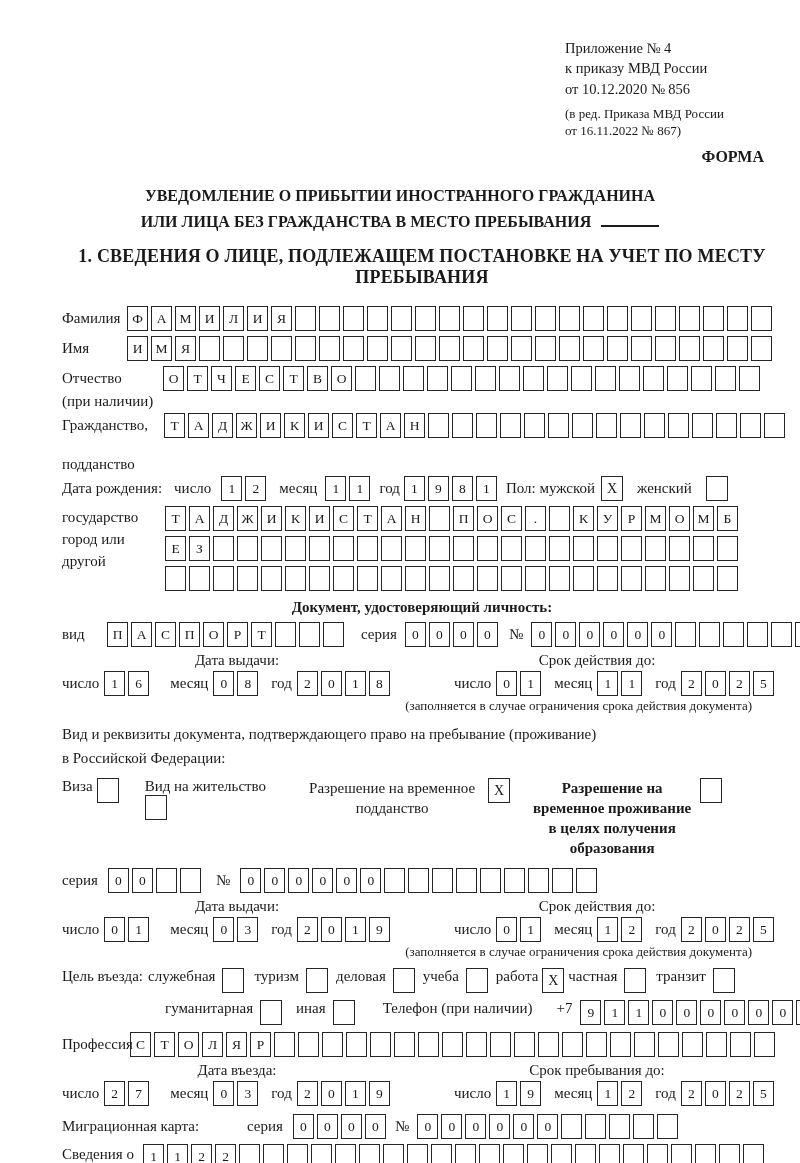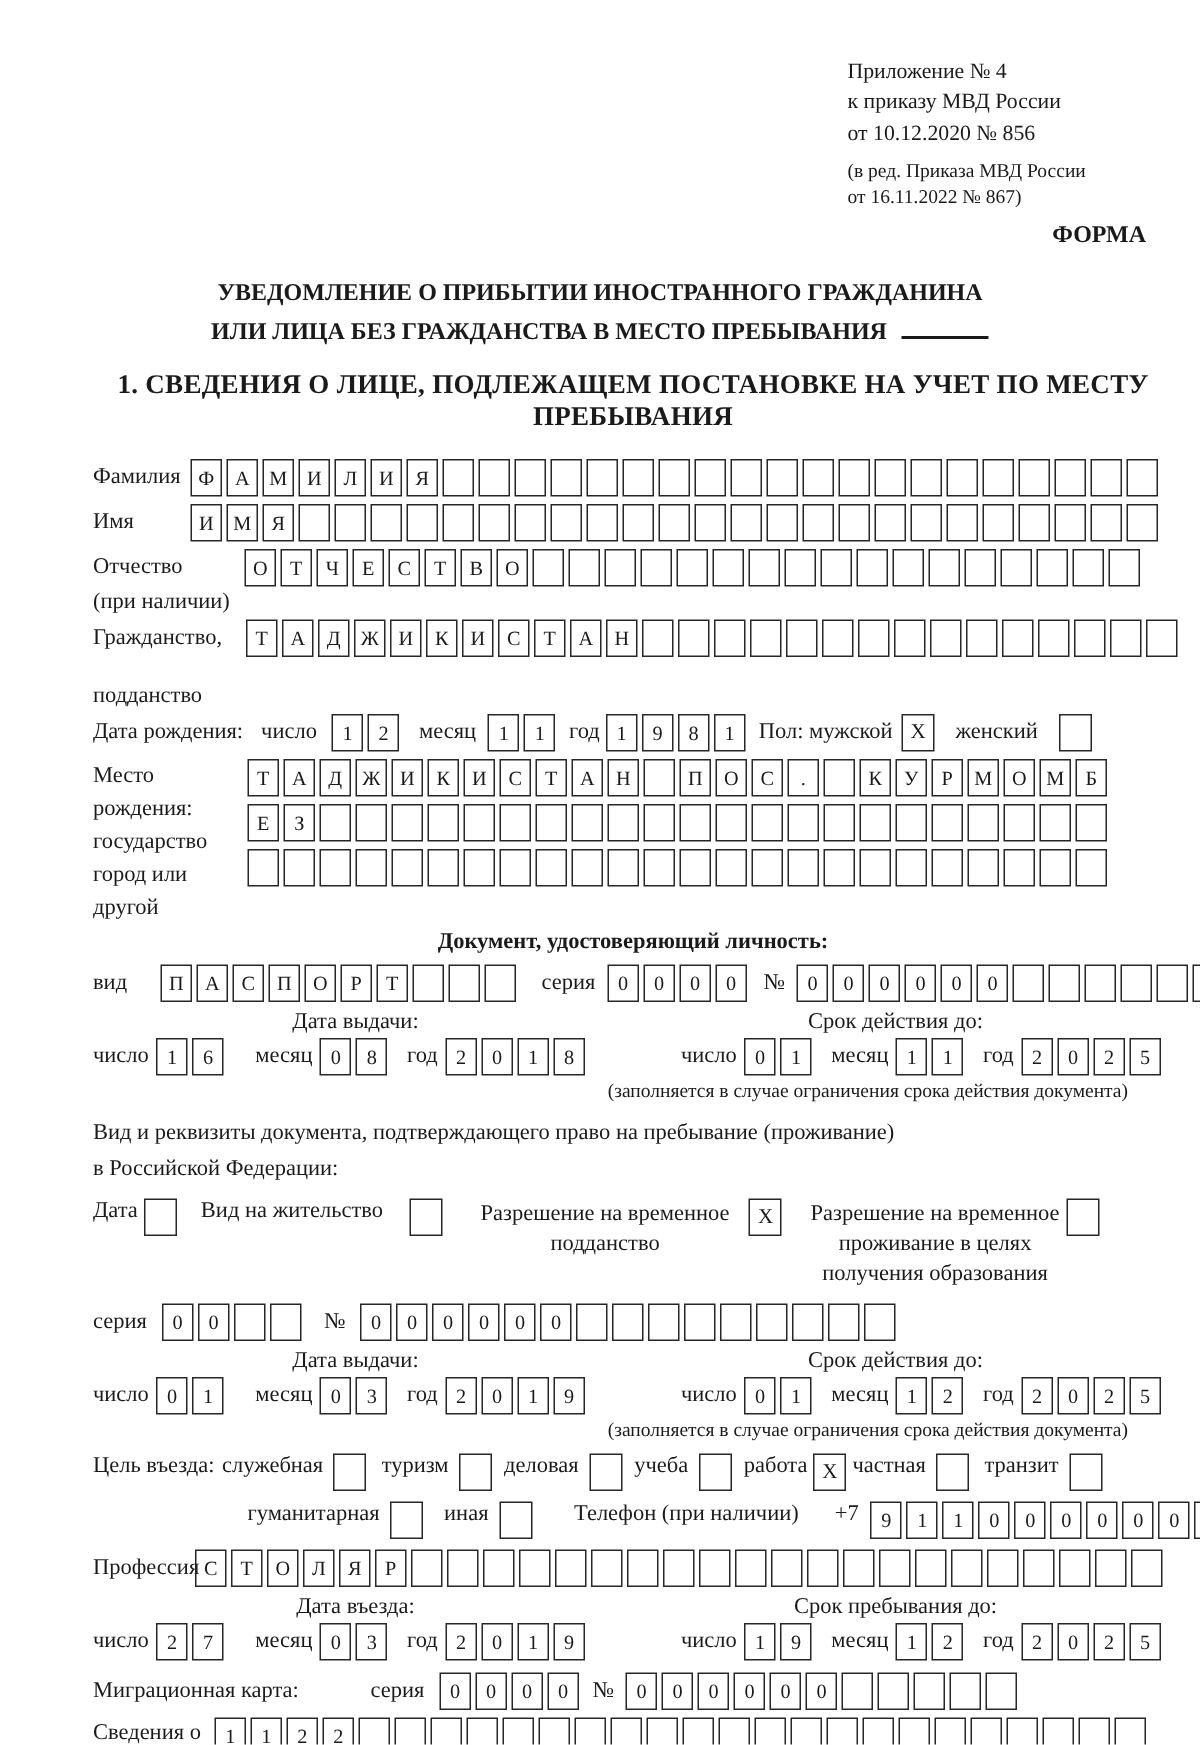--- a/index.html
+++ b/index.html
@@ -219,21 +219,20 @@
         <span class="cell">1</span>
       </span>
     <span class="lab" style="margin-right:6px;">Пол: мужской</span>
     <span class="cbx">X</span>
     <span class="lab" style="margin:0 14px 0 14px;">женский</span>
     <span class="cbx"></span>
   </div>
 
   <div style="display:flex;align-items:flex-start;">
     <div style="width:103px;flex:0 0 auto;line-height:22px;">
-      <div>Место рождения:</div>
       <div>государство</div>
       <div>город или другой</div>
     </div>
     <div>
       <div class="cells" style="margin-bottom:5px;">
           <span class="cell">Т</span>
           <span class="cell">А</span>
           <span class="cell">Д</span>
           <span class="cell">Ж</span>
           <span class="cell">И</span>
@@ -395,33 +394,33 @@
         </span>
     </span>
   </div>
   <div class="note">(заполняется в случае ограничения срока действия документа)</div>
 
   <div class="intro">Вид и реквизиты документа, подтверждающего право на пребывание (проживание)</div>
   <div class="intro">в Российской Федерации:</div>
 
   <div class="opts">
     <span class="opt">
-      <span class="lab" style="margin-right:4px;">Дата</span>
+      <span class="lab" style="margin-right:4px;">Виза</span>
       <span class="cbx"></span>
     </span>
-    <span class="opt" style="margin-left:16px;">
+    <span class="opt" style="margin-left:26px;flex-direction:column;">
       <span class="lab" style="margin-right:18px;">Вид на жительство</span>
       <span class="cbx"></span>
     </span>
     <span class="opt" style="margin-left:22px;">
       <span class="optlab-c" style="width:172px;margin-right:10px;">Разрешение на временное подданство</span>
       <span class="cbx">X</span>
     </span>
     <span class="opt" style="margin-left:18px;">
-      <span class="optlab-c" style="width:168px;margin-right:4px;">Разрешение на временное проживание в целях получения образования</span>
+      <span class="optlab-c" style="width:168px;margin-right:4px;font-weight:bold;">Разрешение на временное проживание в целях получения образования</span>
       <span class="cbx"></span>
     </span>
   </div>
 
   <div class="row">
     <span class="lab" style="margin-right:10px;">серия</span>
     <span class="cells" style="margin-right:12px;">
         <span class="cell">0</span>
         <span class="cell">0</span>
         <span class="cell"></span>

